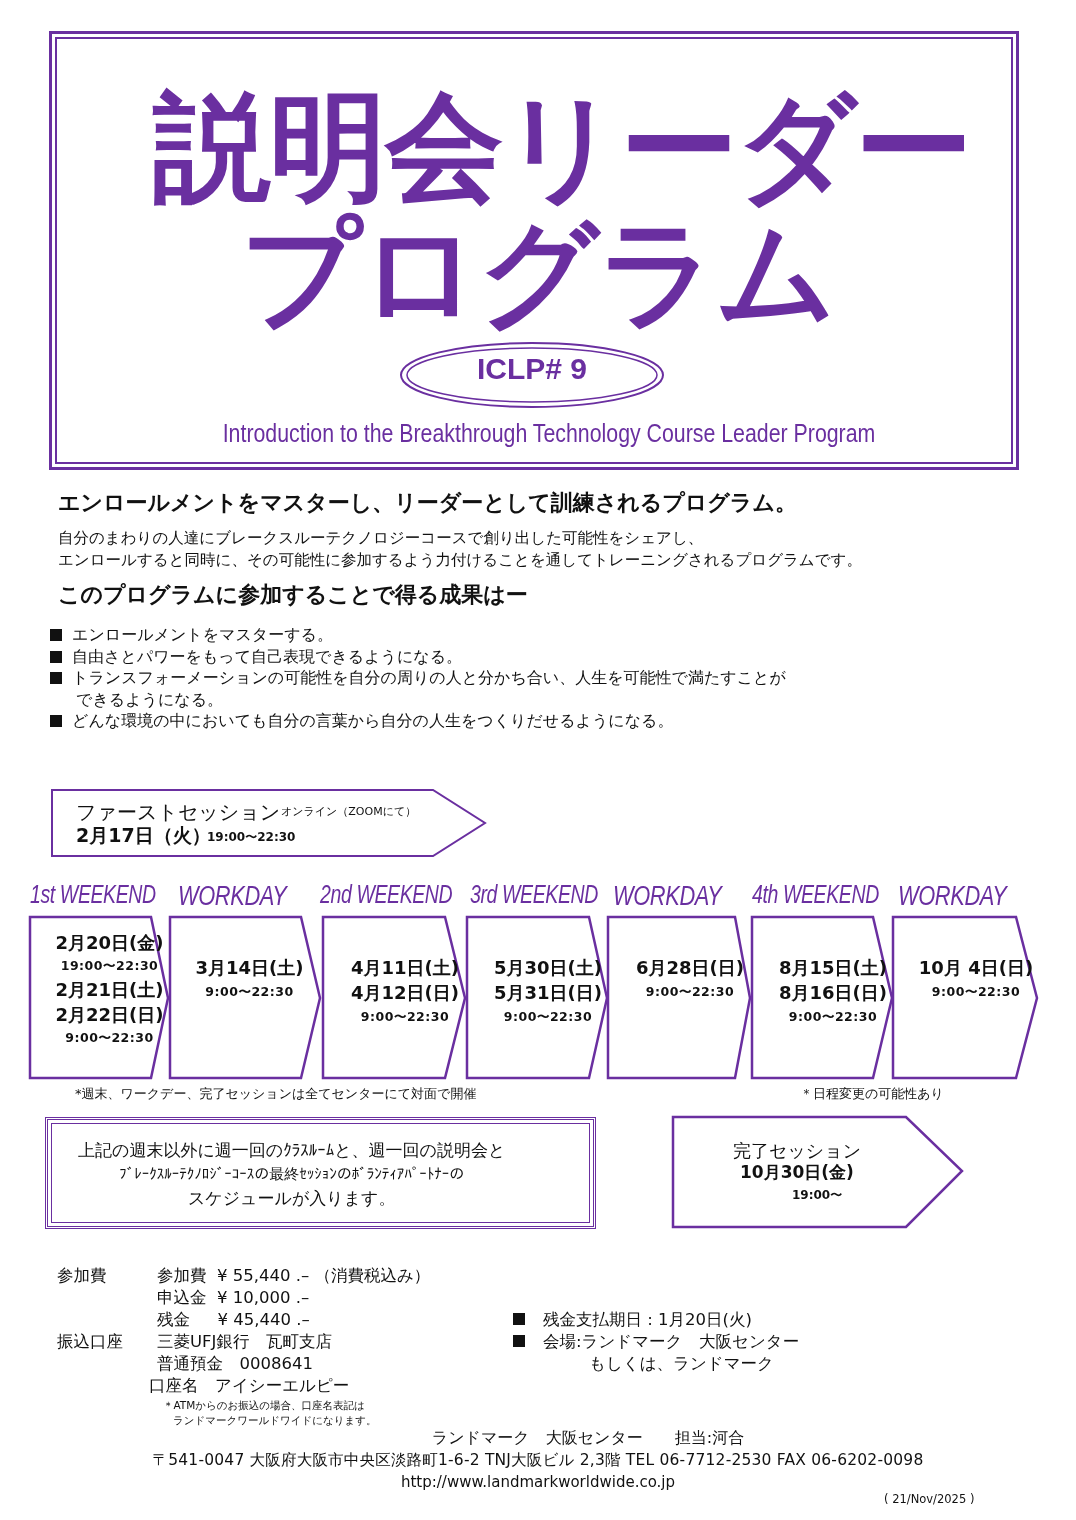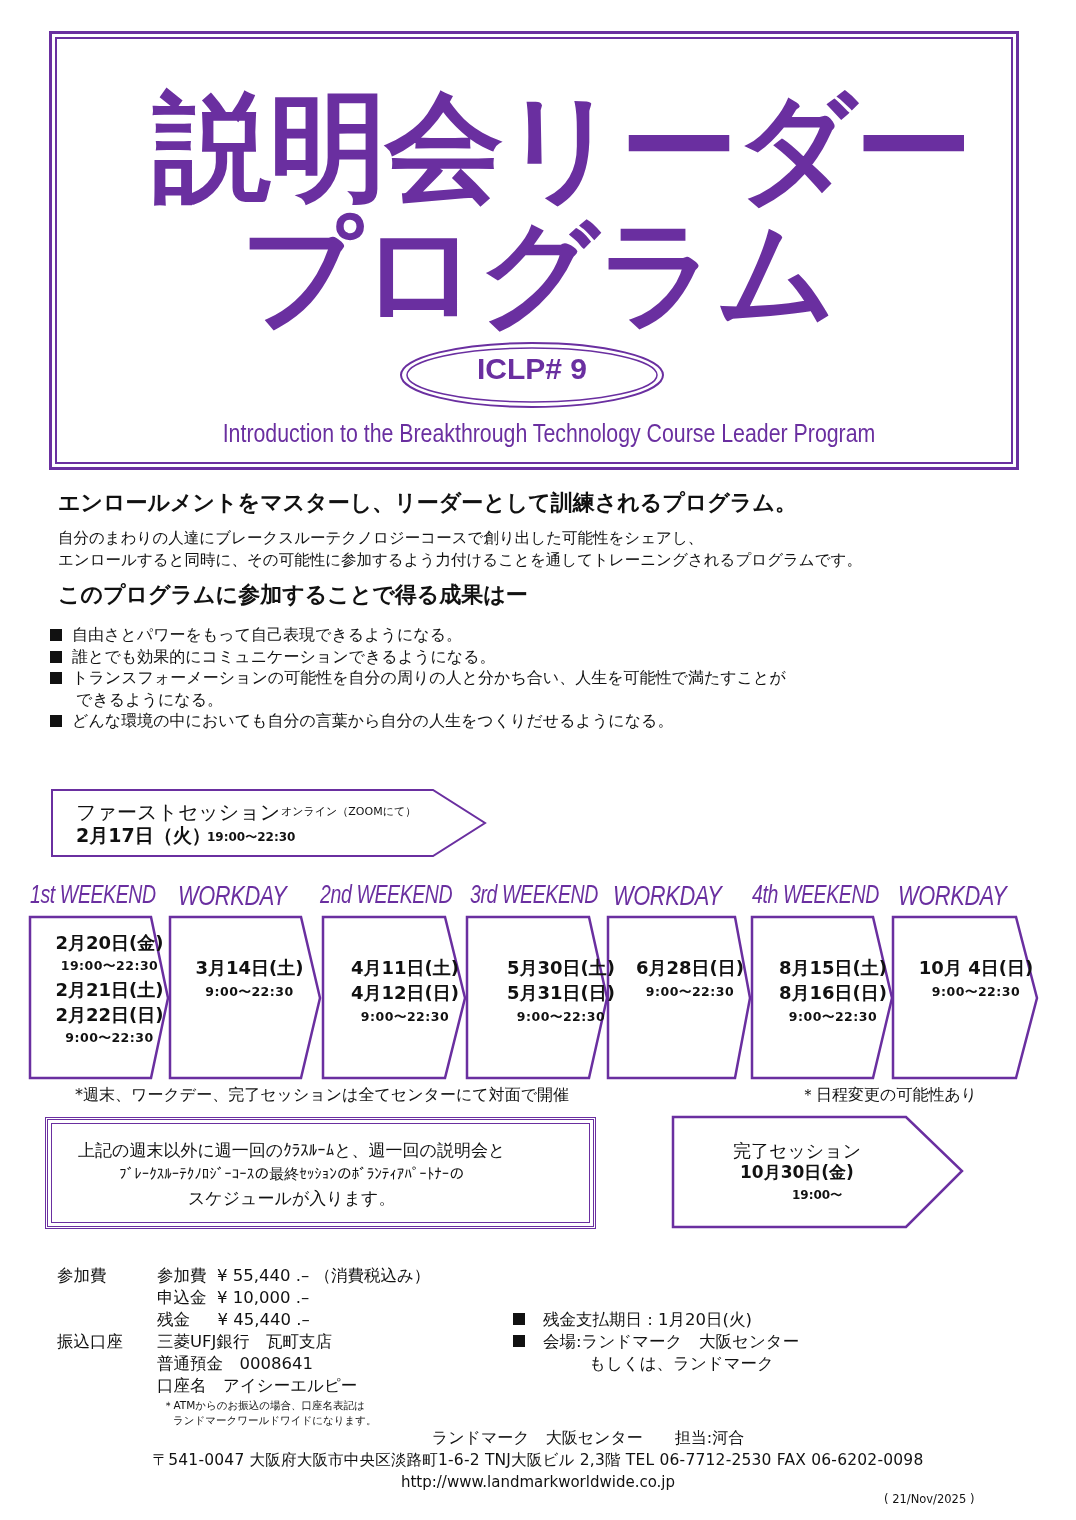--- a/index.html
+++ b/index.html
@@ -27,21 +27,21 @@
   .sess-label { font-size:20px; white-space:nowrap; }
   .sess-sub { font-size:11px; white-space:nowrap; }
   .sess-date { font-size:19px; font-weight:bold; white-space:nowrap; }
   .sess-time { font-size:12px; font-weight:bold; white-space:nowrap; }
 
   .wk-title { top:880px; font-size:25px; font-style:italic; color:#6a2fa0; font-family:"Liberation Sans", sans-serif; white-space:nowrap; transform:scaleX(0.78); transform-origin:0 0; letter-spacing:-0.5px; }
   .wk-box { top:960px; text-align:center;margin-left:12px; }
   .wk-date { font-size:18px; font-weight:bold; line-height:25px; white-space:nowrap; }
   .wk-time { font-size:12.5px; font-weight:bold; line-height:24px; white-space:nowrap; letter-spacing:0.5px; }
 
-  .note { font-size:16px; white-space:nowrap; }
+  .note { font-size:13px; white-space:nowrap; }
   .notice-box { left:45px; top:1117px; width:551px; height:112px; border:3px double #6a2fa0; outline:1px solid #6a2fa0; outline-offset:-7px; box-sizing:border-box; }
   .notice-text { left:78px; top:1138px; font-size:17px; line-height:24px; white-space:nowrap;text-align:center; }
 
   .fee { font-size:16.5px; line-height:22.5px; white-space:nowrap; }
   .small { font-size:10.5px; line-height:15px; white-space:nowrap; }
   .footer { font-size:16px; white-space:nowrap; text-align:center; width:1076px; left:0; }
 </style>
 </head>
 <body>
 
@@ -55,22 +55,22 @@
 </svg>
 <div class="abs iclp">ICLP# 9</div>
 <div class="abs subtitle-en">Introduction to the Breakthrough Technology Course Leader Program</div>
 
 <div class="abs heading" style="left:58px;top:488px;">エンロールメントをマスターし、リーダーとして訓練されるプログラム。</div>
 <div class="abs body-text" style="left:58px;top:527px;">自分のまわりの人達にブレークスルーテクノロジーコースで創り出した可能性をシェアし、</div>
 <div class="abs body-text" style="left:58px;top:549px;">エンロールすると同時に、その可能性に参加するよう力付けることを通してトレーニングされるプログラムです。</div>
 
 <div class="abs heading" style="left:58px;top:580px;">このプログラムに参加することで得る成果はー</div>
 <ul class="abs bullet-list">
+  <li><span class="sq"></span><span>エンロールメントをマスターする。</span></li>
   <li><span class="sq"></span><span>自由さとパワーをもって自己表現できるようになる。</span></li>
-  <li><span class="sq"></span><span>誰とでも効果的にコミュニケーションできるようになる。</span></li>
   <li><span class="sq"></span><span>トランスフォーメーションの可能性を自分の周りの人と分かち合い、人生を可能性で満たすことが</span></li>
   <li class="cont"><span>できるようになる。</span></li>
   <li><span class="sq"></span><span>どんな環境の中においても自分の言葉から自分の人生をつくりだせるようになる。</span></li>
 </ul>
 
 <svg class="abs" style="left:50px;top:785px;" width="442" height="75">
   <polygon points="2,5 383,5 435,38 383,71 2,71" fill="#fff" stroke="#6a2fa0" stroke-width="2"></polygon>
 </svg>
 <div class="abs sess-label" style="left:76px;top:799px;">ファーストセッション</div>
 <div class="abs sess-sub" style="left:281px;top:804px;">オンライン（ZOOMにて）</div>
@@ -109,21 +109,21 @@
   <div class="wk-date">3月14日(土)</div>
   <div class="wk-time">9:00〜22:30</div>
 </div>
 
 <div class="abs wk-box" style="left:323px;top:955px;width:140px;">
   <div class="wk-date">4月11日(土)</div>
   <div class="wk-date">4月12日(日)</div>
   <div class="wk-time">9:00〜22:30</div>
 </div>
 
-<div class="abs wk-box" style="left:480px;top:955px;width:138px;">
+<div class="abs wk-box" style="left:467px;top:955px;width:138px;">
   <div class="wk-date">5月30日(土)</div>
   <div class="wk-date">5月31日(日)</div>
   <div class="wk-time">9:00〜22:30</div>
 </div>
 
 <div class="abs wk-box" style="left:608px;top:955px;width:140px;">
   <div class="wk-date">6月28日(日)</div>
   <div class="wk-time">9:00〜22:30</div>
 </div>
 
@@ -161,21 +161,21 @@
 </div>
 <div class="abs fee" style="left:157px;top:1287px;">
   <span>申込金</span>&nbsp;&nbsp;<span>¥  10,000  .–</span>
 </div>
 <div class="abs fee" style="left:157px;top:1309px;">
   <span style="display:inline-block;width:50px;">残金</span>&nbsp;&nbsp;<span>¥  45,440  .–</span>
 </div>
 <div class="abs fee" style="left:57px;top:1331px;">振込口座</div>
 <div class="abs fee" style="left:157px;top:1331px;">三菱UFJ銀行　瓦町支店</div>
 <div class="abs fee" style="left:157px;top:1353px;">普通預金　0008641</div>
-<div class="abs fee" style="left:157px;top:1375px;">口座名　アイシーエルピー</div>
+<div class="abs fee" style="left:149px;top:1375px;">口座名　アイシーエルピー</div>
 <div class="abs small" style="left:163px;top:1398px;">＊ATMからのお振込の場合、口座名表記は</div>
 <div class="abs small" style="left:173px;top:1413px;">ランドマークワールドワイドになります。</div>
 
 <div class="abs fee" style="left:513px;top:1309px;">
   <span style="display:inline-block;width:12px;height:12px;background:#111;margin-right:18px;"></span><span>残金支払期日 : 1月20日(火)</span>
 </div>
 <div class="abs fee" style="left:513px;top:1331px;">
   <span style="display:inline-block;width:12px;height:12px;background:#111;margin-right:18px;"></span><span>会場:ランドマーク　大阪センター</span>
 </div>
 <div class="abs fee" style="left:589px;top:1353px;">もしくは、ランドマーク</div>

